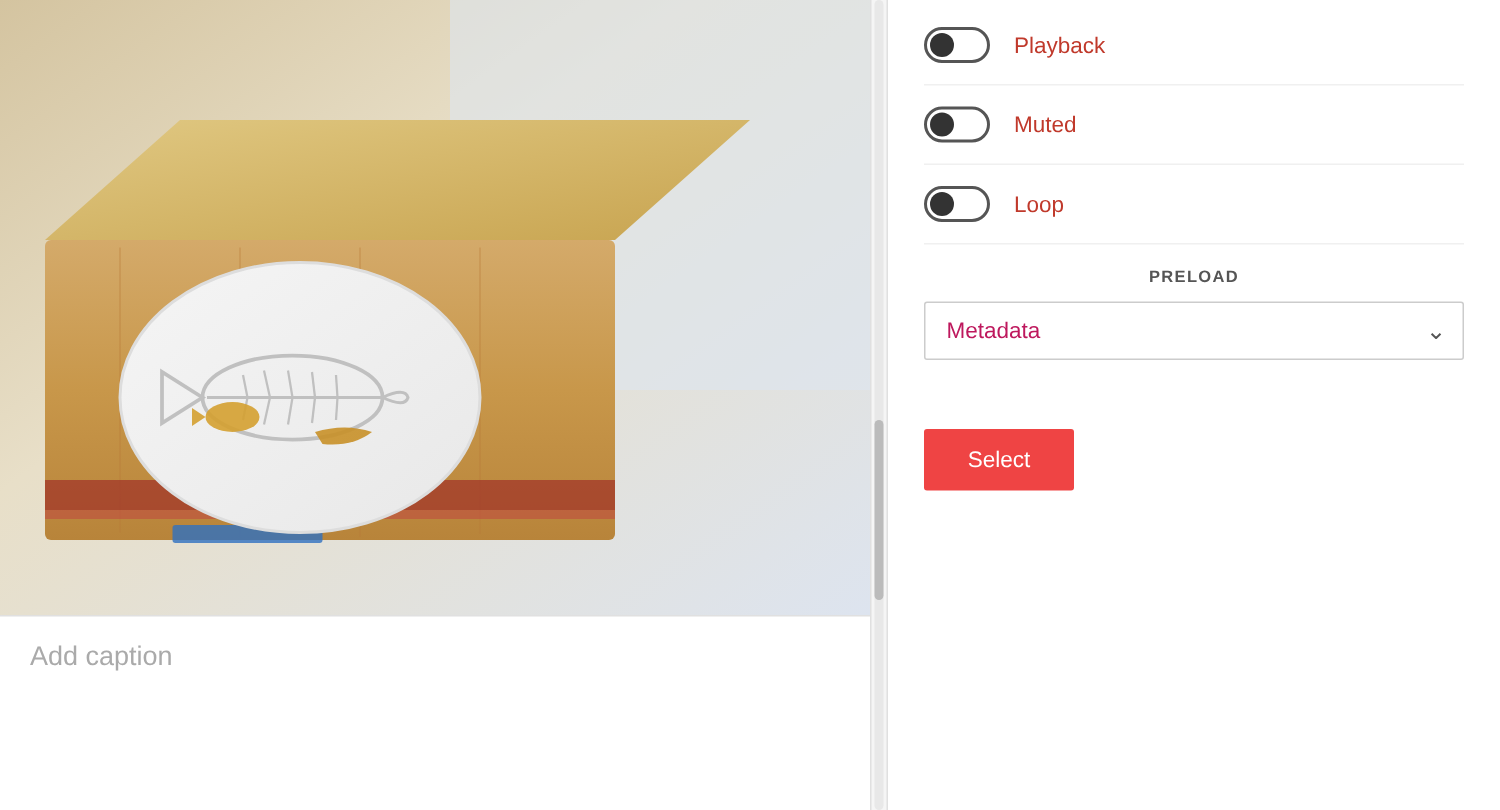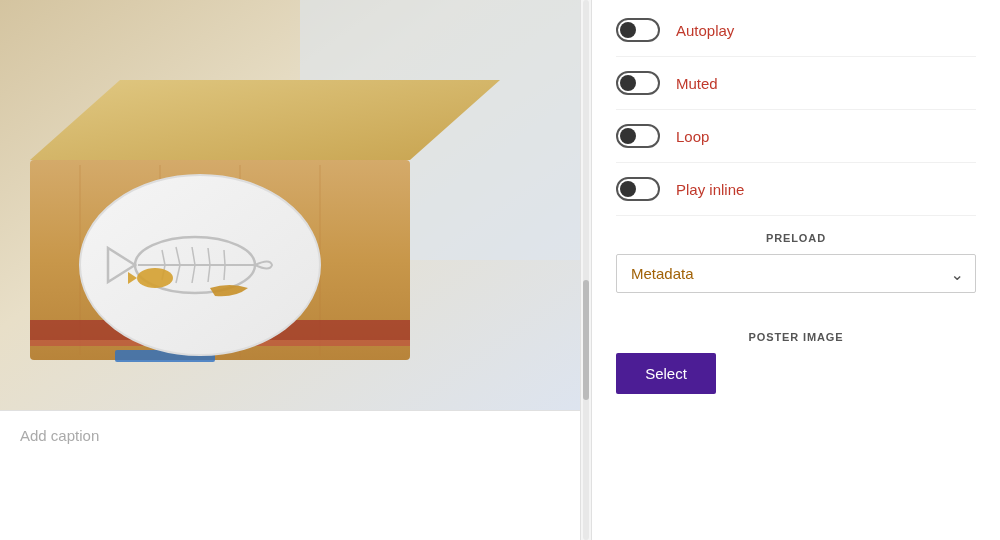--- a/index.html
+++ b/index.html
@@ -45,21 +45,21 @@
       height: 130px;
       background: #fff;
       display: flex;
       align-items: flex-start;
       padding: 16px 20px;
       border-top: 1px solid #e0e0e0;
     }
 
     .caption-text {
       color: #aaa;
-      font-size: 15px;
+      font-size: 18px;
     }
 
     
     .divider {
       width: 12px;
       height: 540px;
       background: #f5f5f5;
       border-left: 1px solid #e0e0e0;
       border-right: 1px solid #e0e0e0;
       position: relative;
@@ -165,48 +165,49 @@
     }
 
     .select-field {
       width: 100%;
       padding: 10px 36px 10px 14px;
       font-size: 15px;
       border: 1px solid #ccc;
       border-radius: 2px;
       background: #fff;
       appearance: none;
-      color: #a16207;
+      color: #be185d;
       cursor: pointer;
     }
 
     .select-chevron {
       position: absolute;
       right: 12px;
       top: 50%;
       transform: translateY(-50%);
       pointer-events: none;
       color: #555;
       font-size: 16px;
     }
 
     .poster-section {
       margin-top: 4px;
     }
 
     .select-button {
-      background: #4c1d95;
+      background: #ef4444;
       color: #fff;
       border: none;
       padding: 12px 28px;
       font-size: 15px;
       font-weight: 500;
       border-radius: 2px;
       cursor: pointer;
       min-width: 100px;
+      margin-top: 24px;
     }
 
     
     .right-panel::-webkit-scrollbar {
       width: 0;
     }
   </style>
 </head>
 <body>
 
@@ -293,56 +294,48 @@
   </div>
 </div>
 
 <div class="right-panel">
 
   <div class="toggle-row">
     <div class="toggle-switch">
       <div class="track"></div>
       <div class="thumb" style="left:4px;"></div>
     </div>
-    <span class="toggle-label">Autoplay</span>
+    <span class="toggle-label">Playback</span>
   </div>
 
   <div class="toggle-row">
     <div class="toggle-switch">
       <div class="track"></div>
       <div class="thumb"></div>
     </div>
     <span class="toggle-label">Muted</span>
   </div>
 
   <div class="toggle-row">
     <div class="toggle-switch">
       <div class="track"></div>
       <div class="thumb"></div>
     </div>
     <span class="toggle-label">Loop</span>
   </div>
 
 
-  <div class="toggle-row">
-    <div class="toggle-switch">
-      <div class="track"></div>
-      <div class="thumb"></div>
-    </div>
-    <span class="toggle-label">Play inline</span>
-  </div>
 
   <div class="section-label">PRELOAD</div>
   <div class="select-wrapper">
     <select class="select-field">
       <option>Auto</option>
       <option selected="">Metadata</option>
       <option>None</option>
     </select>
     <span class="select-chevron">⌄</span>
   </div>
 
   <div class="poster-section">
-    <div class="section-label">POSTER IMAGE</div>
     <button class="select-button">Select</button>
   </div>
 
 </div>
 
 </body></html>

